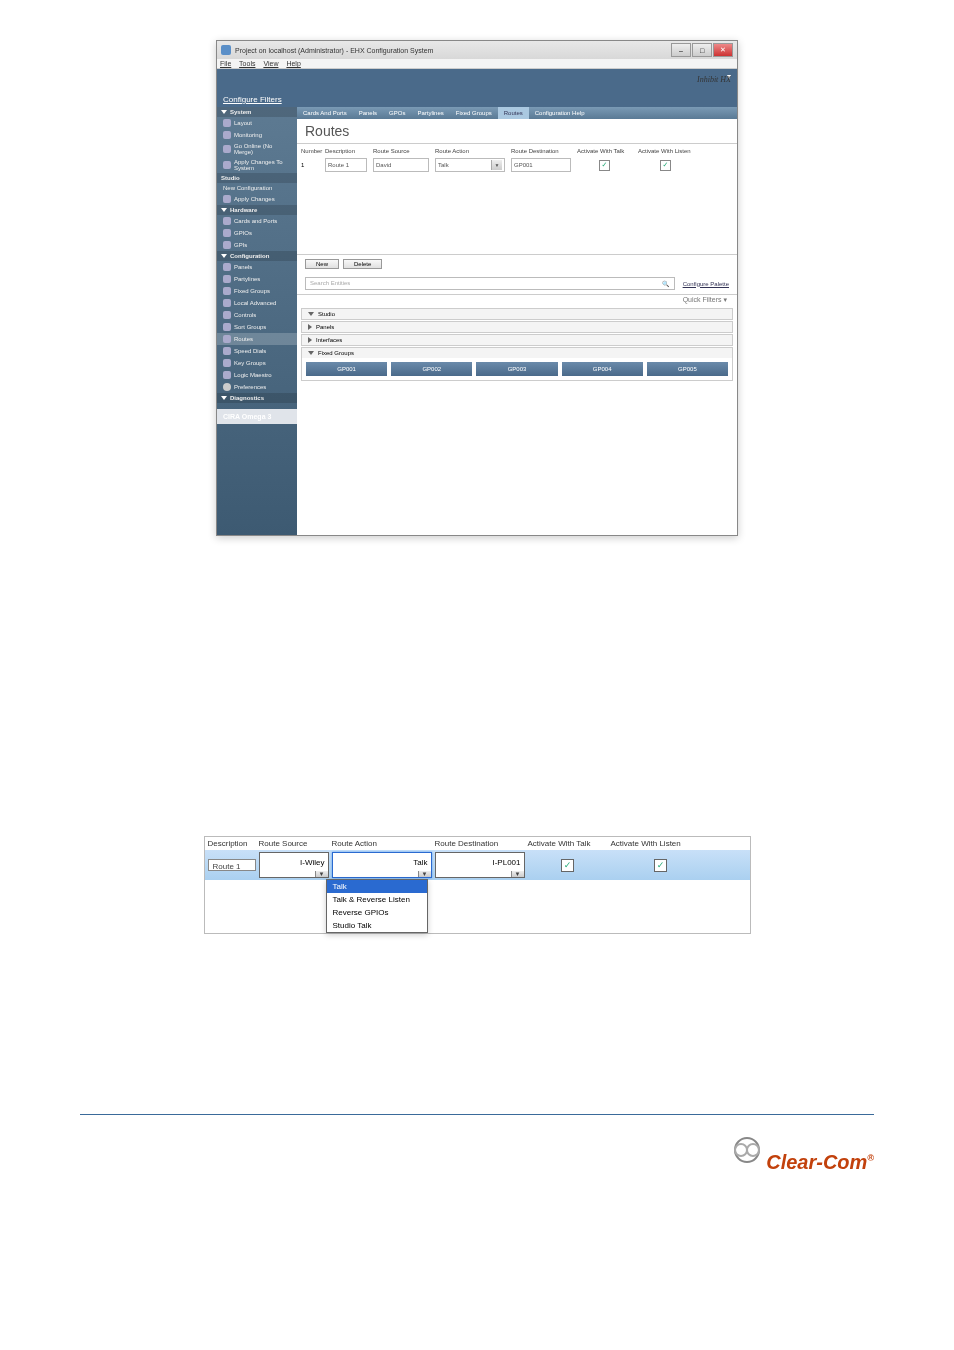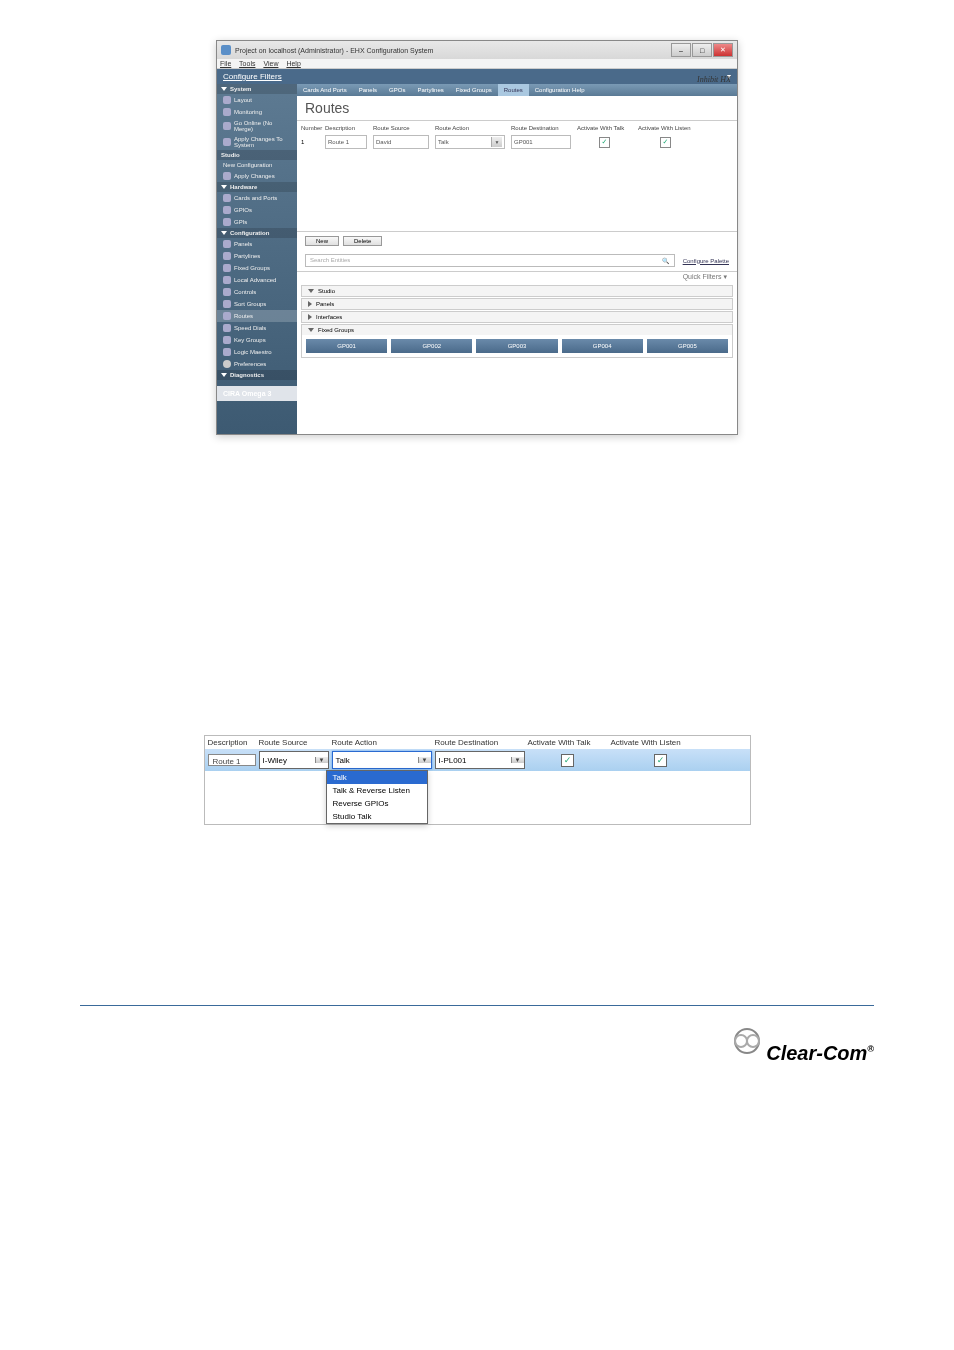--- a/index.html
+++ b/index.html
@@ -63,24 +63,24 @@
     font-family: cursive;
   }
   .config-filter {
     background: #4a6a8a;
     color: #fff;
     padding: 3px 6px;
     font-size: 8px;
     display: flex;
     justify-content: space-between;
   }
-  .config-filter-text { text-decoration: underline; }
+  .config-filter-text { text-decoration: underline; margin-top: 23px; }
   .app-body {
     display: flex;
-    height: 350px;
+    height: 428px;
   }
   .sidebar {
     width: 80px;
     background: linear-gradient(#5d7a92, #3d5a72);
     color: #eee;
     font-size: 6px;
     overflow: hidden;
   }
   .side-section {
     background: rgba(0,0,0,0.15);
@@ -308,23 +308,24 @@
     background: #fff;
     padding: 2px 4px;
     height: 12px;
     box-sizing: border-box;
     color: #444;
   }
   .dcell-select {
     border: 1px solid #666;
     background: #fff;
     display: flex;
-    align-items: center;
-    height: 18px;
+    align-items: flex-end;
+    height: 26px;
     box-sizing: border-box;
+    flex-direction: column;
   }
   .dcell-select.hl { border-color: #2a6ad0; box-shadow: 0 0 2px #5aa0f0; }
   .dsel-text { flex:1; padding: 1px 3px; display:flex; align-items:center; }
   .dsel-arrow {
     width: 12px;
     background: linear-gradient(#eee,#ccc);
     border-left: 1px solid #888;
     display:flex;align-items:center;justify-content:center;
     font-size: 6px; color:#444;
   }
@@ -377,21 +378,21 @@
     position:absolute;
     width:10px;height:10px;
     border:2px solid #aaa;
     border-radius:50%;
   }
   .logo-bug::before { left: -2px; top: 4px; }
   .logo-bug::after { right: -2px; top: 4px; }
   .logo-text {
     font-size: 20px;
     font-weight: bold;
-    color: #000000;
+    color: #c2410c;
     font-style: italic;
     margin-top: 26px;
   }
   .logo-text .r { font-size: 9px; vertical-align: super; }
 </style>
 </head>
 <body>
 
 <div class="page">
 

